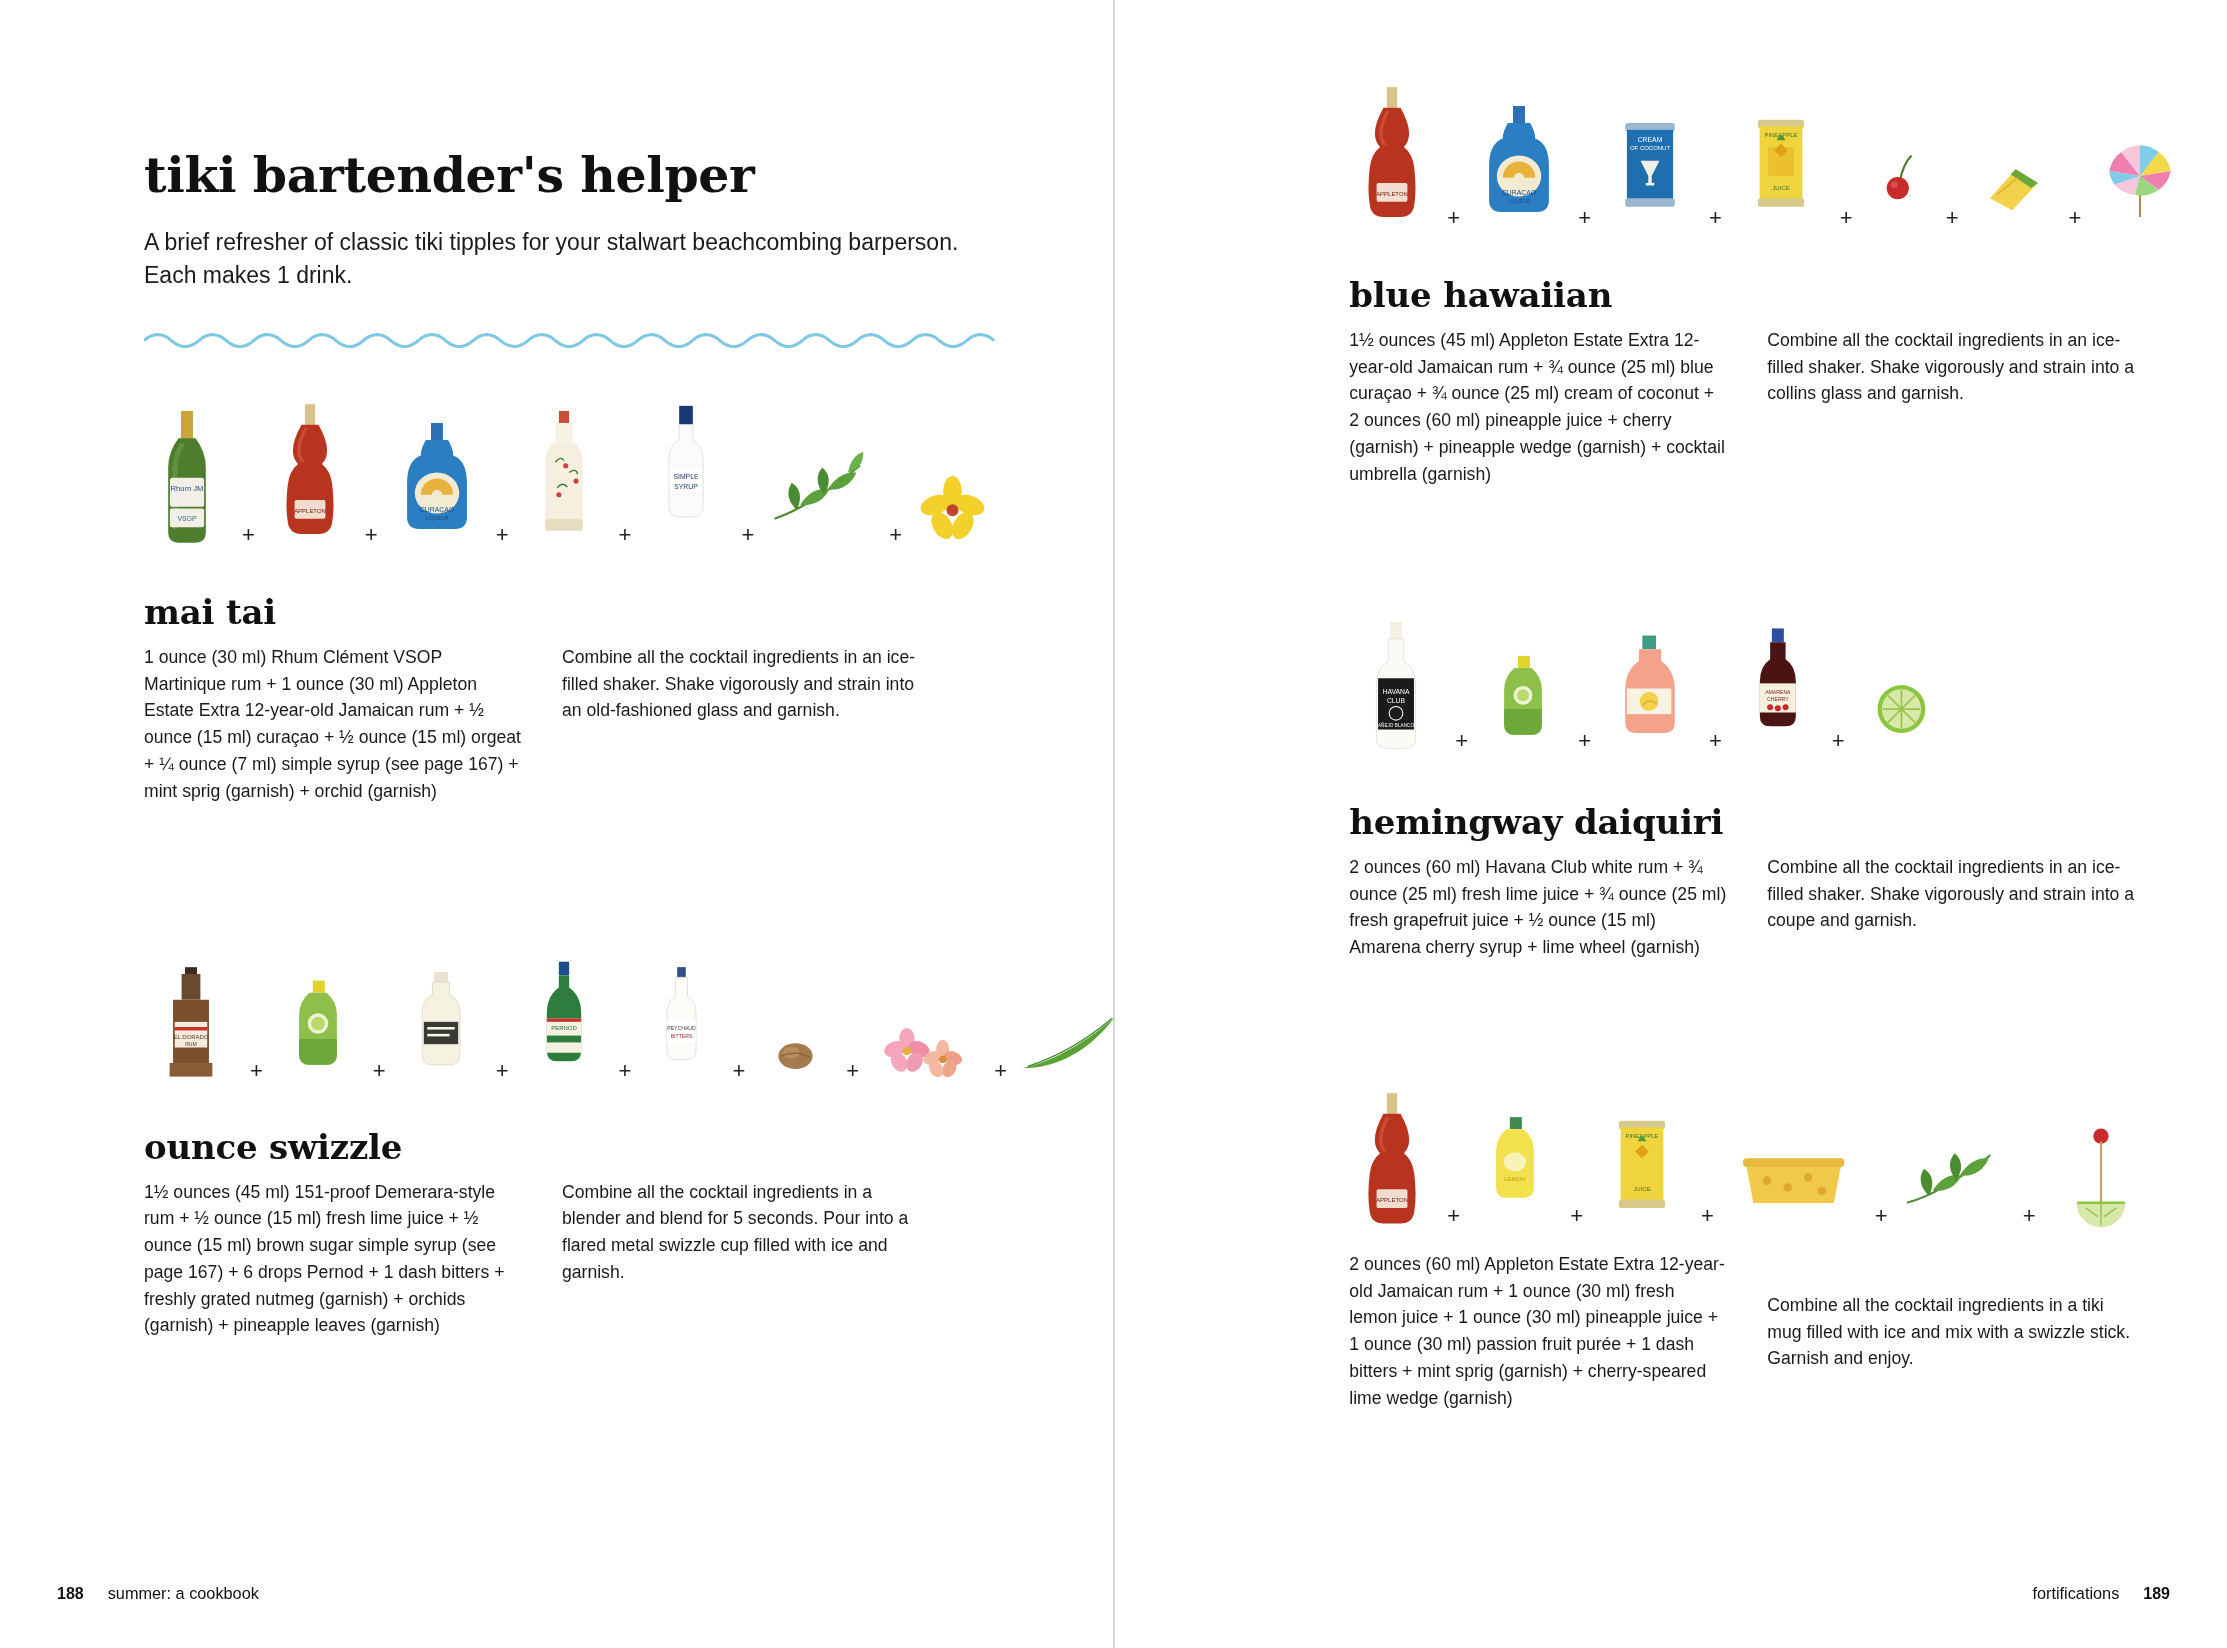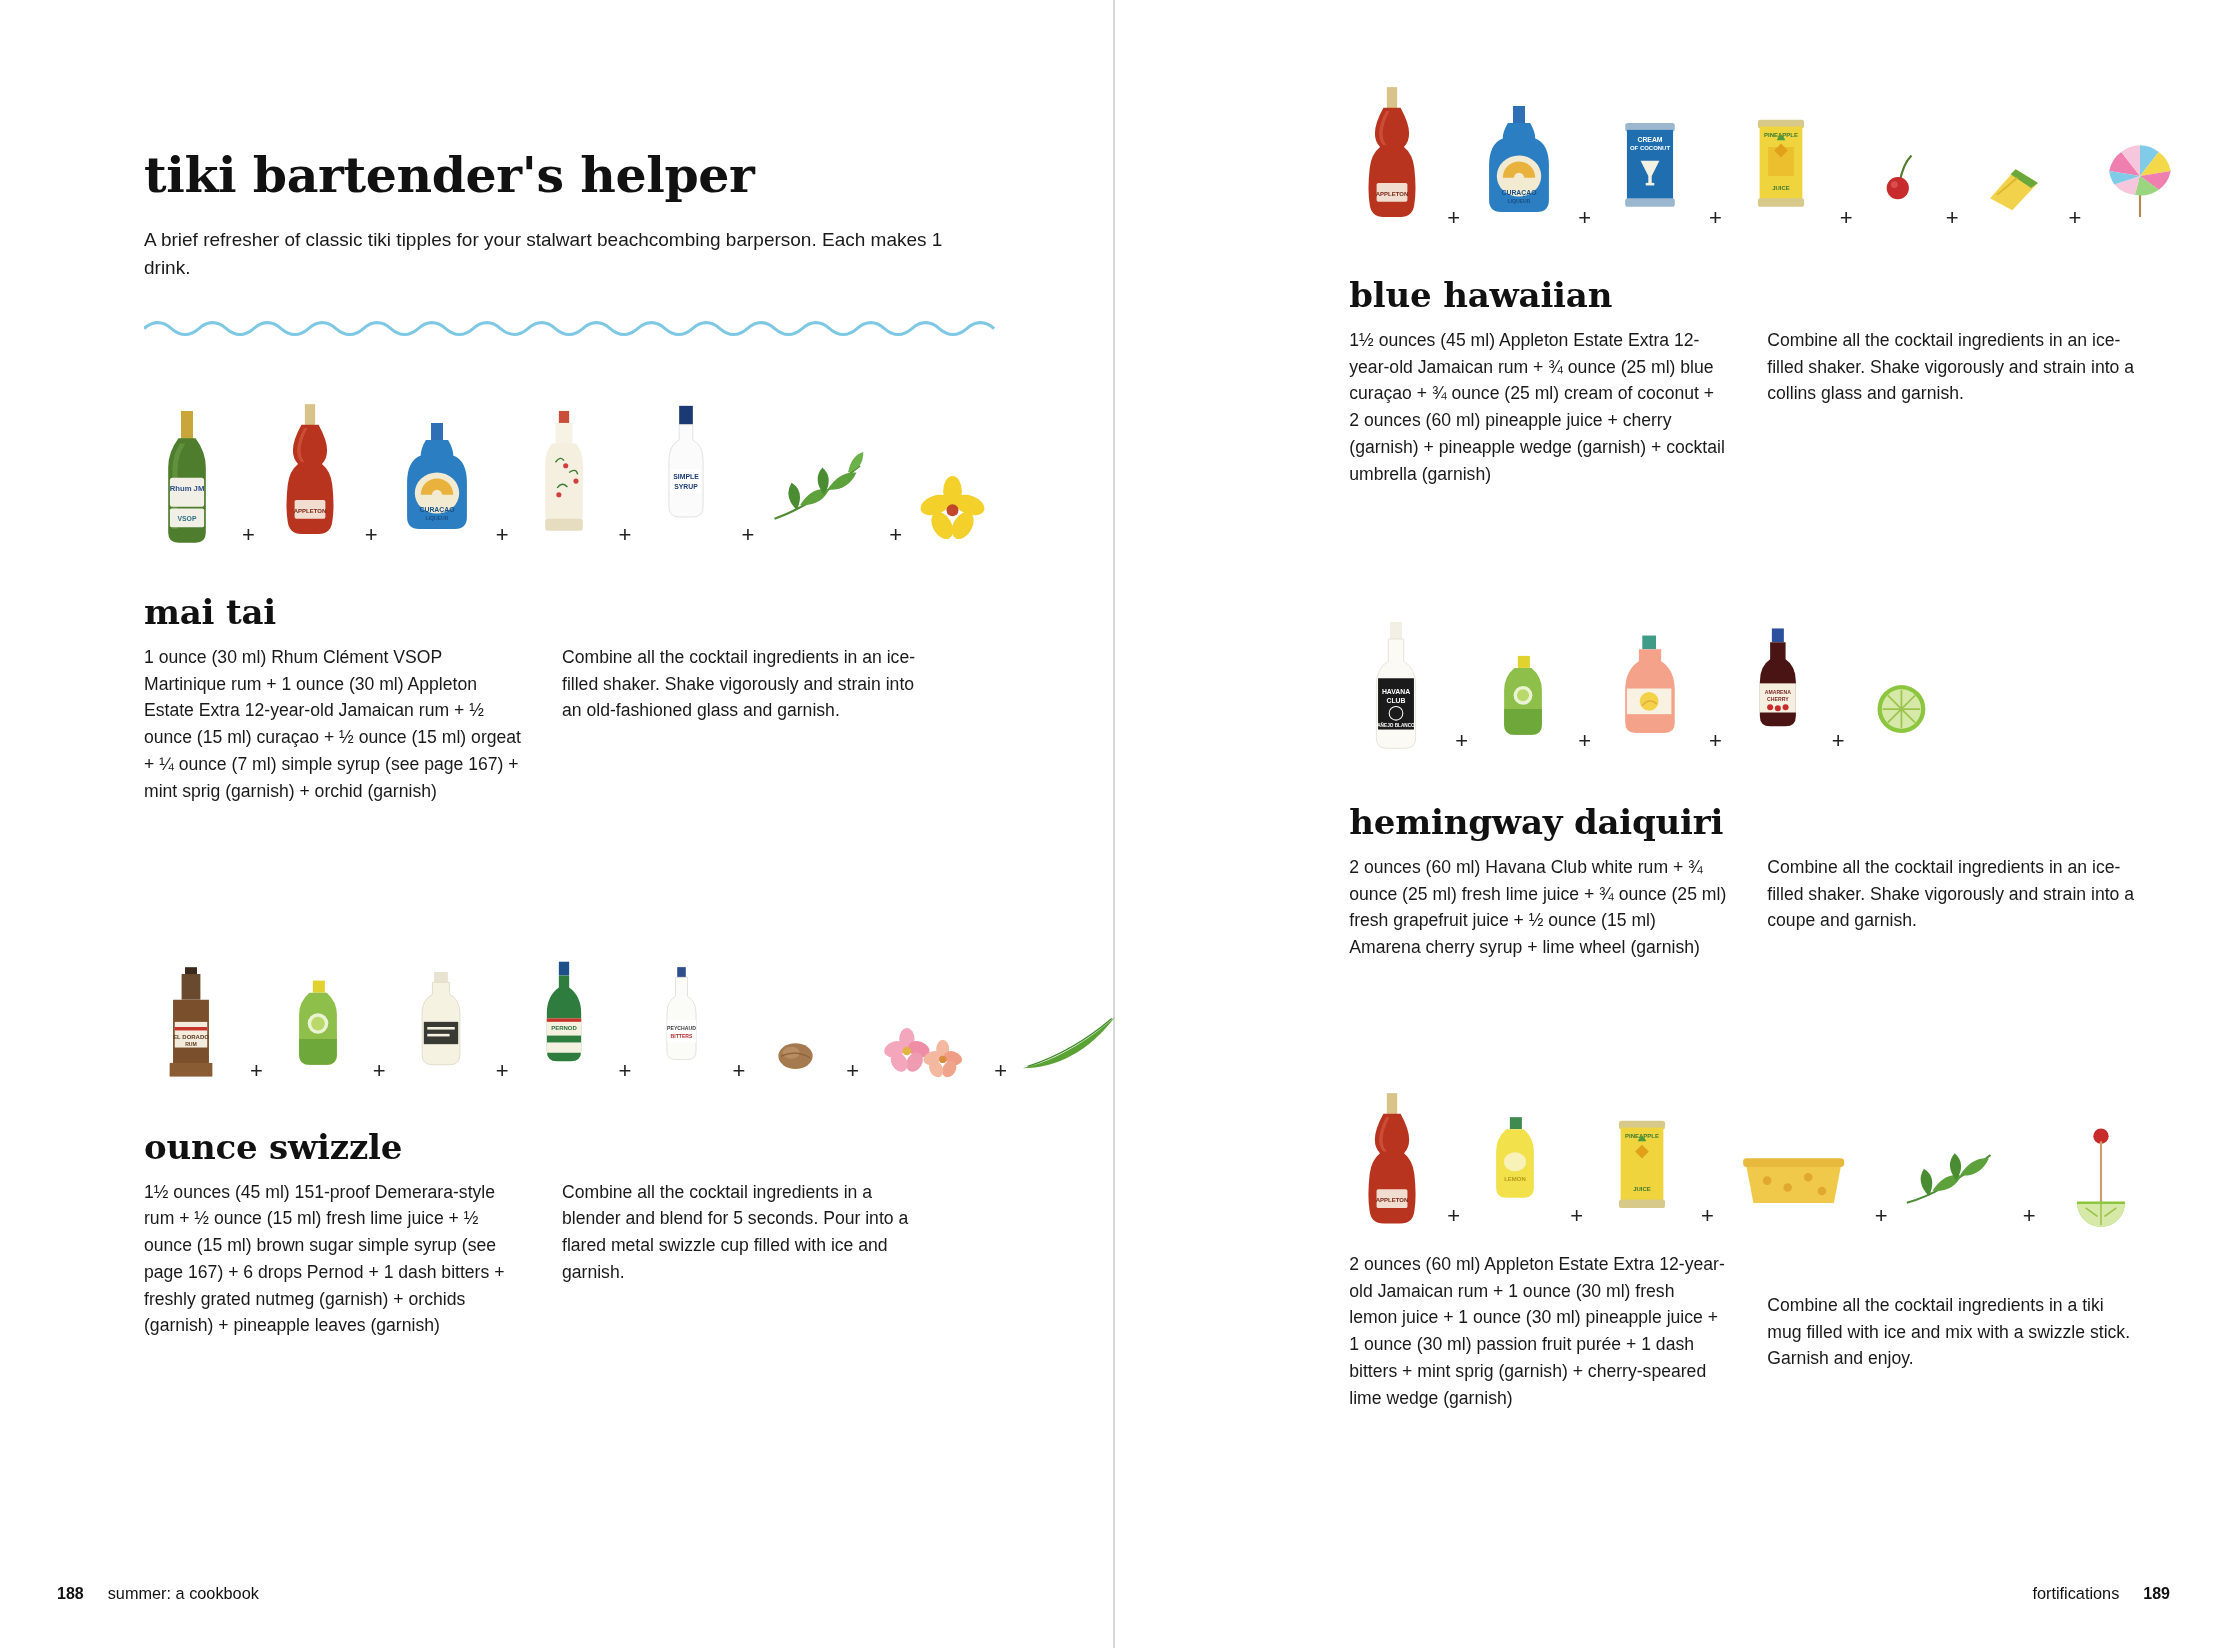--- a/index.html
+++ b/index.html
@@ -48,21 +48,21 @@
   }
   h2.recipe-title {
     font-family: "DejaVu Serif", serif;
     font-weight: 700;
     font-size: 34px;
     margin: 0 0 12px 0;
     color: #111;
     letter-spacing: -0.2px;
   }
   .intro {
-    font-size: 19px;
+    font-size: 23px;
     line-height: 1.45;
     max-width: 822px;
     margin: 22px 0 0 0;
     color: #1a1a1a;
   }
   .ingredients, .method {
     font-size: 17.6px;
     line-height: 1.52;
     color: #1a1a1a;
   }
@@ -83,21 +83,20 @@
 
   
   .strip {
     display: flex;
     align-items: flex-end;
     gap: 0px;
   }
   .strip .item {
     display: flex;
     justify-content: center;
-    font-weight: bold;
   }
   .plus {
     font-size: 22px;
     color: #222;
     padding: 0 12px 24px 12px;
     font-family: "Liberation Sans", sans-serif;
     line-height: 1;
   }
 
   

